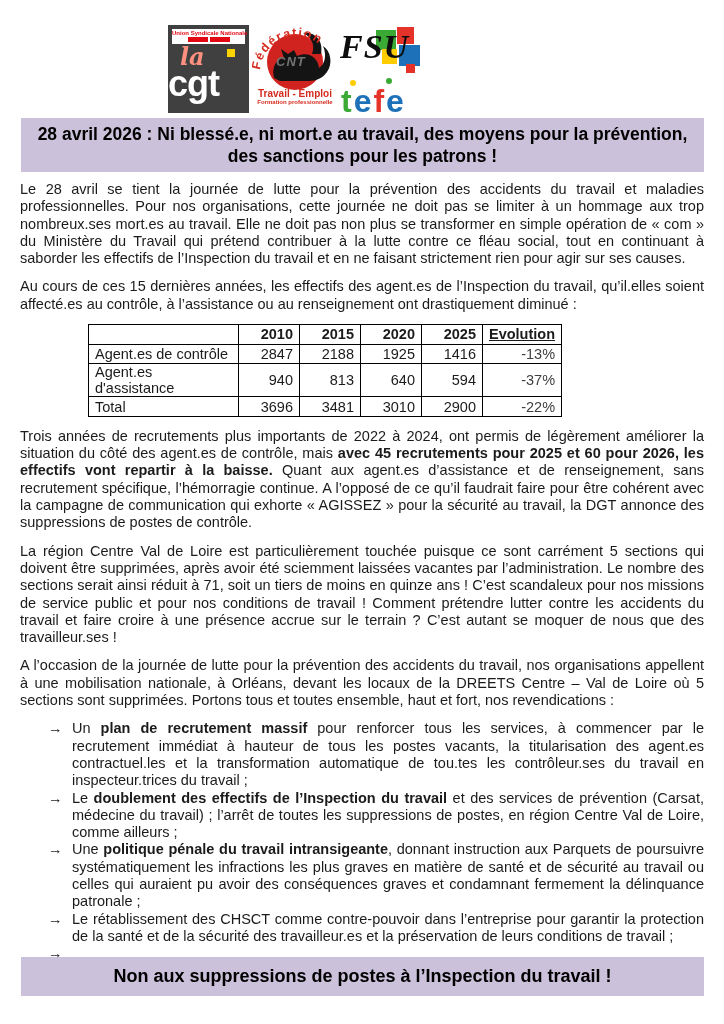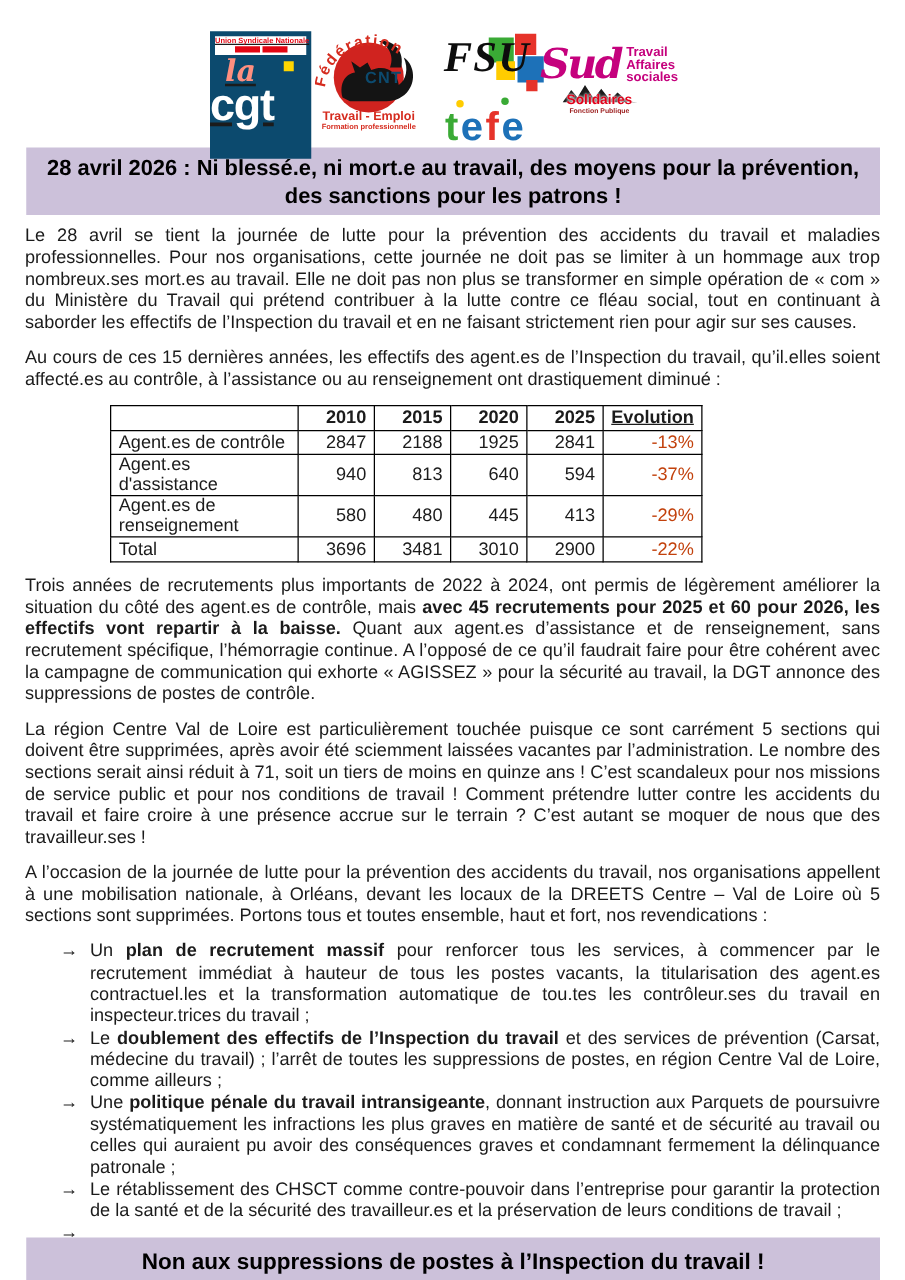--- a/index.html
+++ b/index.html
@@ -6,37 +6,37 @@
   .page {
     width:724px; height:1024px; background:#ffffff; margin:0 auto;
     position:relative; overflow:hidden;
     font-family:"Liberation Sans", sans-serif; color:#1b1b1b;
   }
 
   
   .header { position:relative; height:118px; }
   .logo { position:absolute; }
 
-  .logo-cgt { left:168px; top:25px; width:81px; height:102px; background:#0c4a6e;text-decoration:underline; }
+  .logo-cgt { left:168px; top:25px; width:81px; height:88px; background:#404040; }
   .cgt-band { margin:4px 4px 0 4px; background:#ffffff; padding:1px 0 2px; }
   .cgt-union { color:#e30613; font-size:6px; font-weight:bold; text-align:center; white-space:nowrap; line-height:6px; }
   .cgt-chips { display:flex; gap:2px; justify-content:center; margin-top:1px; }
   .cgt-chip { background:#e30613; height:5px; width:20px; }
   .cgt-la-row { display:flex; align-items:flex-start; margin:1px 0 0 12px; height:26px; }
   .cgt-la { font-family:"DejaVu Serif", serif; font-style:italic; font-weight:bold; color:#ff8f7f; font-size:24px; line-height:24px; }
   .cgt-square { width:8px; height:8px; background:#ffd500; margin:4px 0 0 22px; }
   .cgt-word { color:#ffffff; font-weight:bold; font-size:36px; line-height:30px; letter-spacing:-1px; text-align:left; margin-top:-2px; }
 
   .logo-cnt { left:252px; top:20px; width:86px; height:95px; }
   .cnt-svg { display:block; }
-  .cnt-acronym { position:absolute; left:40px; top:34px; color:#0c4a6e; font-weight:bold; font-size:13px; letter-spacing:1px; }
+  .cnt-acronym { position:absolute; left:24px; top:34px; color:#737373; font-weight:bold; font-style:italic; font-size:13px; letter-spacing:1px; }
   .cnt-line1 { color:#d52b1e; font-weight:bold; font-size:10px; text-align:center; line-height:11px; margin-top:-4px; }
   .cnt-line2 { color:#d52b1e; font-weight:bold; font-size:6px; text-align:center; line-height:7px; }
 
-  .logo-fsu { left:355px; top:26px; width:88px; height:90px; }
+  .logo-fsu { left:340px; top:26px; width:88px; height:90px; }
   .fsu-sq { position:absolute; }
   .fsu-green  { left:36px; top:4px;  width:20px; height:20px; background:#3aaa35; }
   .fsu-red    { left:57px; top:1px;  width:17px; height:17px; background:#e6332a; }
   .fsu-blue   { left:59px; top:19px; width:21px; height:21px; background:#1d71b8; }
   .fsu-yellow { left:42px; top:23px; width:15px; height:15px; background:#ffcc00; }
   .fsu-acronym { position:absolute; left:0; top:2px; font-family:"Liberation Serif", serif; font-weight:bold; font-style:italic; font-size:34px; color:#0d0d0d; letter-spacing:1px; }
   .fsu-dot { position:absolute; left:66px; top:38px; width:9px; height:9px; background:#e6332a; }
   .fsu-tefe { position:absolute; left:1px; bottom:0; font-weight:bold; font-size:32px; line-height:30px; letter-spacing:2px; }
   .fsu-tefe .lt-t  { color:#3aaa35; }
   .fsu-tefe .lt-e1 { color:#1d71b8; }
@@ -70,21 +70,21 @@
 
   
   table.stats { border-collapse:collapse; margin:11px 0 11px 68px; font-size:14.5px; table-layout:fixed; }
   table.stats th, table.stats td { border:1px solid #000000; padding:0 6px; height:18.6px; font-weight:normal; }
   table.stats th { font-weight:bold; }
   .col-label { width:150px; }
   .col-year  { width:61px; }
   .col-evo   { width:62px; }
   .al-r { text-align:right; }
   .al-c { text-align:center;text-decoration:underline; }
-  .evo-val { color:#c2410c; font-weight:bold; text-align:right; }
+  .evo-val { color:#404040; font-weight:bold; text-align:right; }
 
   
   ul.demands { list-style:none; margin:0; padding:0; }
   ul.demands li { position:relative; padding-left:52px; text-align:justify; font-size:14.5px; line-height:17.3px; }
   ul.demands .arrow { position:absolute; left:28px; top:0; }
 </style>
 </head>
 <body>
 
 <div class="page">
@@ -130,37 +130,20 @@
       <span class="fsu-sq fsu-yellow"></span>
       <span class="fsu-acronym">FSU</span>
       <span class="fsu-dot"></span>
       <span class="fsu-dot-a"></span>
       <span class="fsu-dot-b"></span>
       <div class="fsu-tefe">
         <span class="lt-t">t</span><span class="lt-e1">e</span><span class="lt-f">f</span><span class="lt-e2">e</span>
       </div>
     </div>
 
-    <div class="logo logo-sud">
-      <div class="sud-top">
-        <span class="sud-script">Sud</span>
-        <span class="sud-col">
-          <span>Travail</span><br>
-          <span>Affaires</span><br>
-          <span>sociales</span>
-        </span>
-      </div>
-      <div class="sud-mid">
-        <svg width="60" height="15" viewBox="0 0 60 15">
-          <polygon points="0,15 7,5 12,11 18,1 25,12 31,4 38,13 44,7 52,14 60,15" fill="#1a1a1a"></polygon>
-        </svg>
-        <div class="sud-solidaires">Solidaires</div>
-        <div class="sud-fonction">Fonction Publique</div>
-      </div>
-    </div>
   </div>
 
   <div class="banner">28 avril 2026 : Ni blessé.e, ni mort.e au travail, des moyens pour la prévention, des sanctions pour les patrons !</div>
 
   <div class="content">
 
     <p class="para first">Le 28 avril se tient la journée de lutte pour la prévention des accidents du travail et maladies professionnelles. Pour nos organisations, cette journée ne doit pas se limiter à un hommage aux trop nombreux.ses mort.es au travail. Elle ne doit pas non plus se transformer en simple opération de « com » du Ministère du Travail qui prétend contribuer à la lutte contre ce fléau social, tout en continuant à saborder les effectifs de l’Inspection du travail et en ne faisant strictement rien pour agir sur ses causes.</p>
 
     <p class="para">Au cours de ces 15 dernières années, les effectifs des agent.es de l’Inspection du travail, qu’il.elles soient affecté.es au contrôle, à l’assistance ou au renseignement ont drastiquement diminué :</p>
 
@@ -182,38 +165,30 @@
           <th class="al-r">2025</th>
           <th class="al-c">Evolution</th>
         </tr>
       </thead>
       <tbody>
         <tr>
           <td>Agent.es de contrôle</td>
           <td class="al-r">2847</td>
           <td class="al-r">2188</td>
           <td class="al-r">1925</td>
-          <td class="al-r">2841</td>
+          <td class="al-r">1416</td>
           <td class="evo-val">-13%</td>
         </tr>
         <tr>
           <td>Agent.es d'assistance</td>
           <td class="al-r">940</td>
           <td class="al-r">813</td>
           <td class="al-r">640</td>
           <td class="al-r">594</td>
           <td class="evo-val">-37%</td>
-        </tr>
-        <tr>
-          <td>Agent.es de renseignement</td>
-          <td class="al-r">580</td>
-          <td class="al-r">480</td>
-          <td class="al-r">445</td>
-          <td class="al-r">413</td>
-          <td class="evo-val">-29%</td>
         </tr>
         <tr>
           <td>Total</td>
           <td class="al-r">3696</td>
           <td class="al-r">3481</td>
           <td class="al-r">3010</td>
           <td class="al-r">2900</td>
           <td class="evo-val">-22%</td>
         </tr>
       </tbody>

